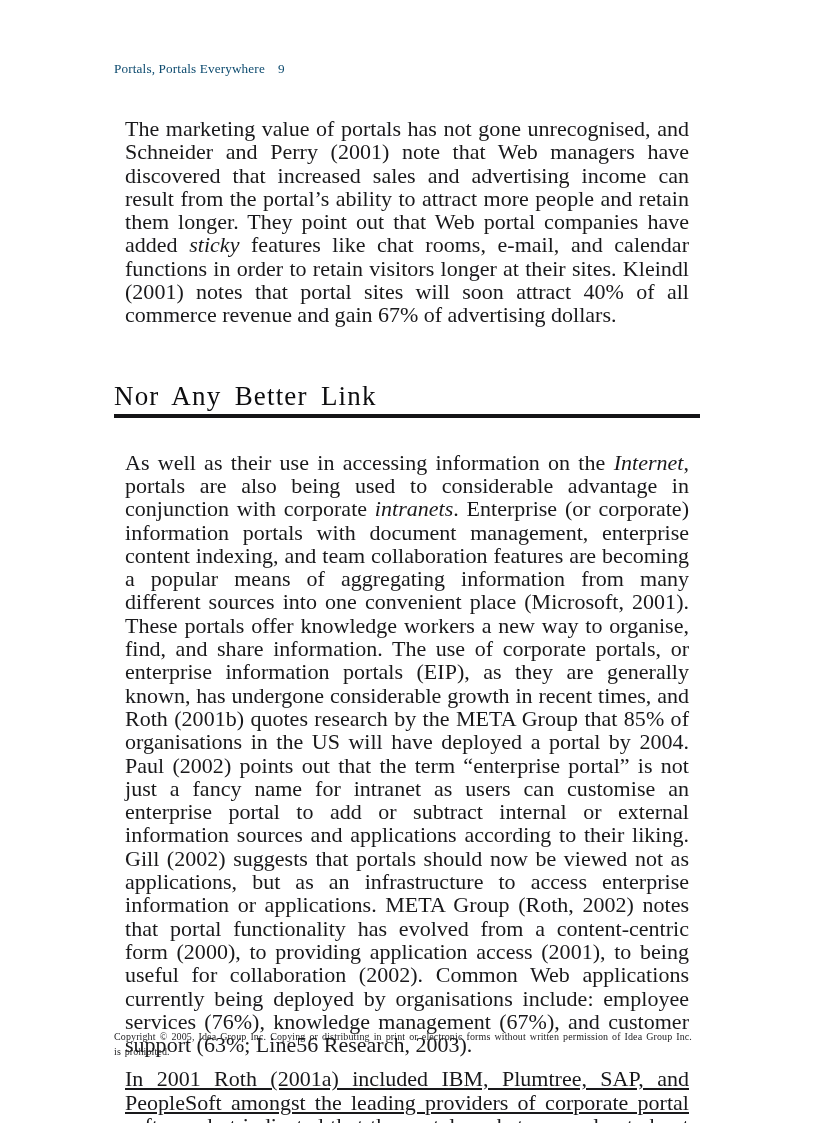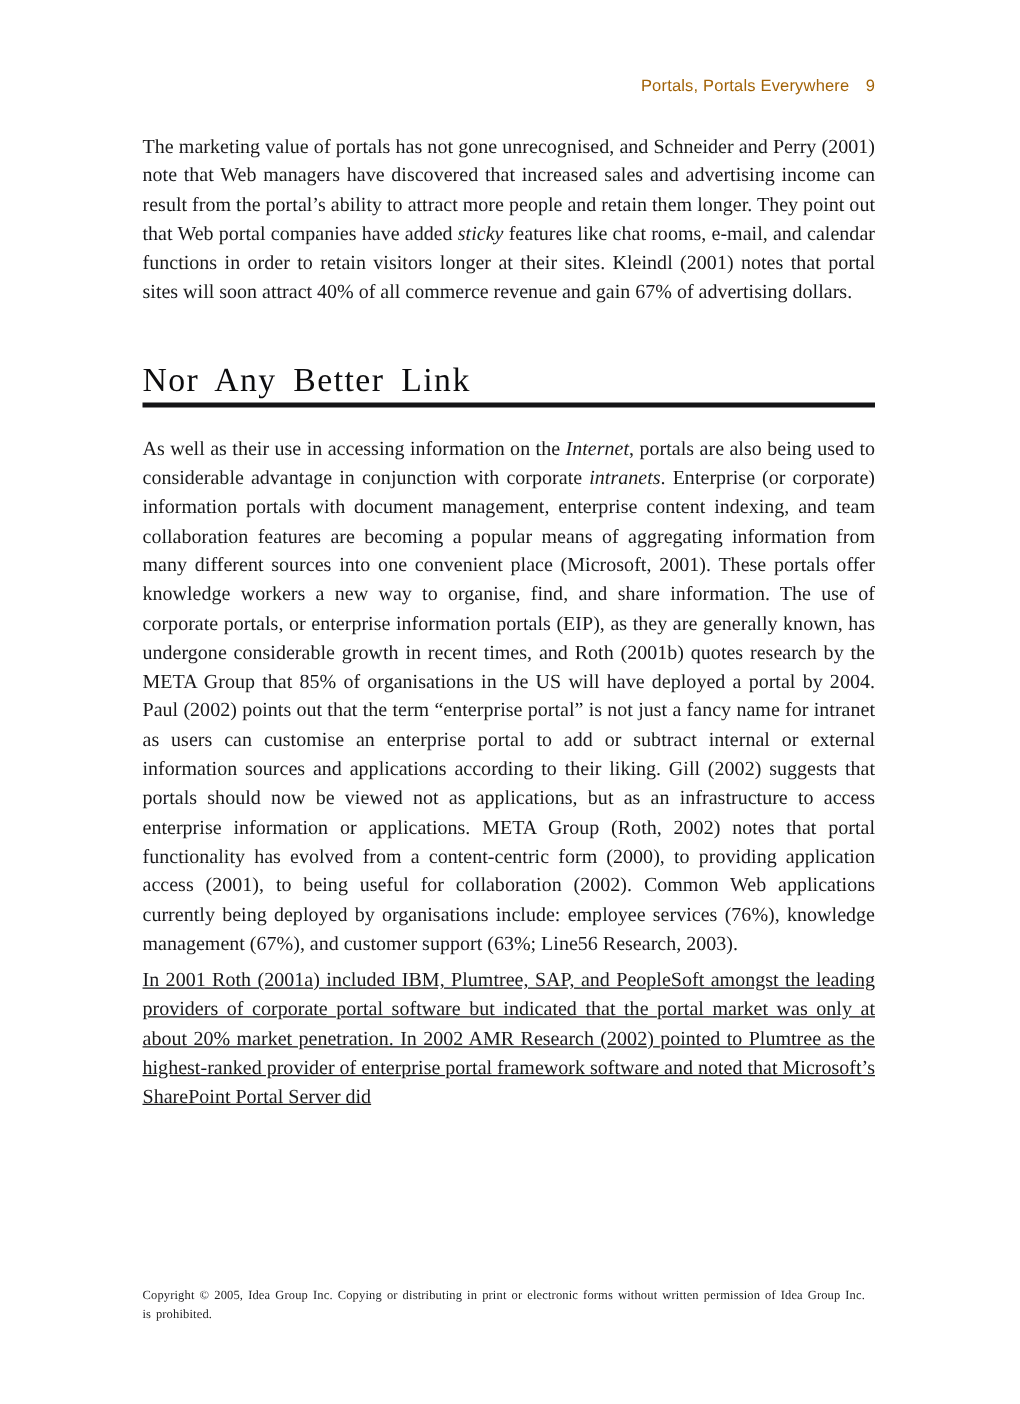--- a/index.html
+++ b/index.html
@@ -23,44 +23,44 @@
     width: 816px;
     height: 1123px;
   }
 
   
   .running-head {
     position: absolute;
     left: 114px;
     top: 61px;
     width: 586px;
-    text-align: right;
-    font-family: Liberation Sans, sans-serif;
+    text-align: left;
+    font-family: Liberation Serif, serif;
     font-size: 13.2px;
     letter-spacing: 0.15px;
-    color: #a16207;
+    color: #0c4a6e;
     white-space: nowrap;
   }
   .running-head .rh-title { }
   .running-head .rh-page {
     display: inline-block;
     margin-left: 13px;
   }
 
   
   .column {
     position: absolute;
     left: 114px;
     top: 106px;
     width: 586px;
   }
 
   p.body-par {
-    margin: 0;
-    font-size: 16px;
+    margin: 11px;
+    font-size: 22px;
     line-height: 23.3px;
     text-align: justify;
     text-justify: inter-word;
     letter-spacing: 0.02px;
     word-spacing: -0.1px;
     hyphens: none;
   }
   p.body-par + p.body-par {
     margin-top: 6px;
     text-decoration: underline;

